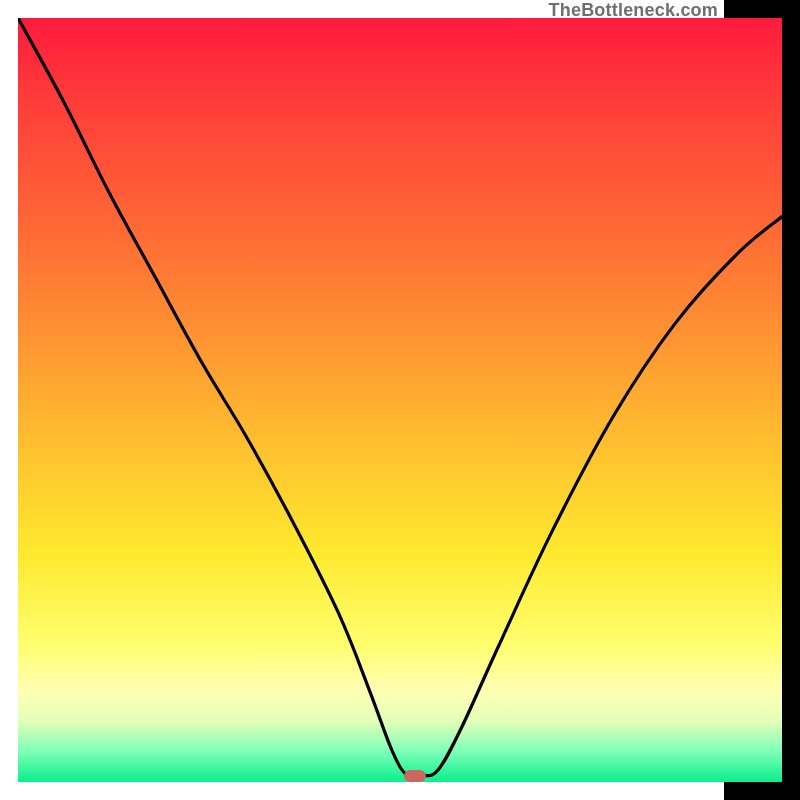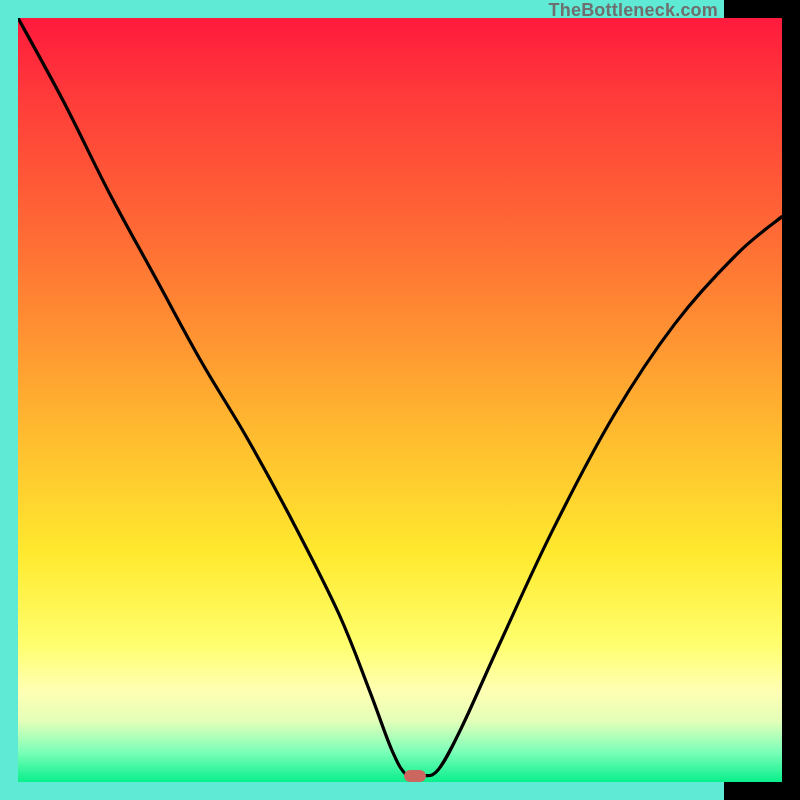--- a/index.html
+++ b/index.html
@@ -8,21 +8,21 @@
     width: 800px;
     height: 800px;
     background: #000;
     overflow: hidden;
     font-family: Arial, Helvetica, sans-serif;
   }
   .frame {
     position: relative;
     width: 724px;
     height: 800px;
-    background: #5eead4;
+    background: #ffffff;
   }
   .plot {
     position: absolute;
     left: 18px;
     top: 18px;
     width: 764px;
     height: 764px;
     
     background: linear-gradient(to bottom,
       #ff1a3d 0%,

